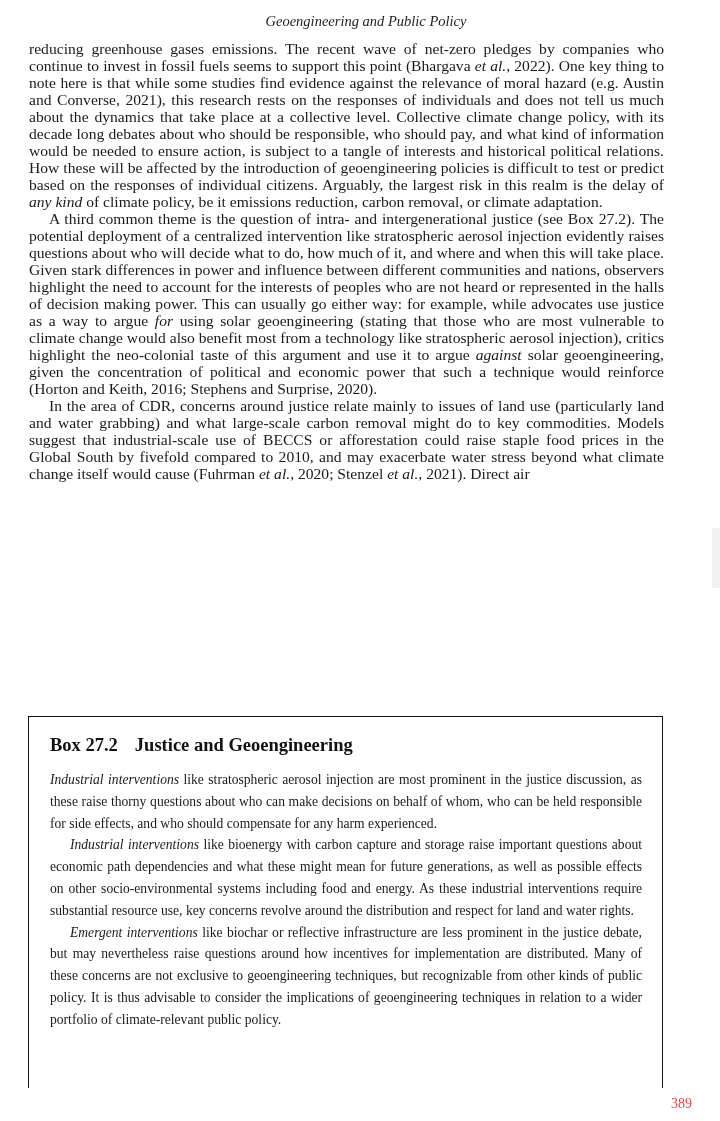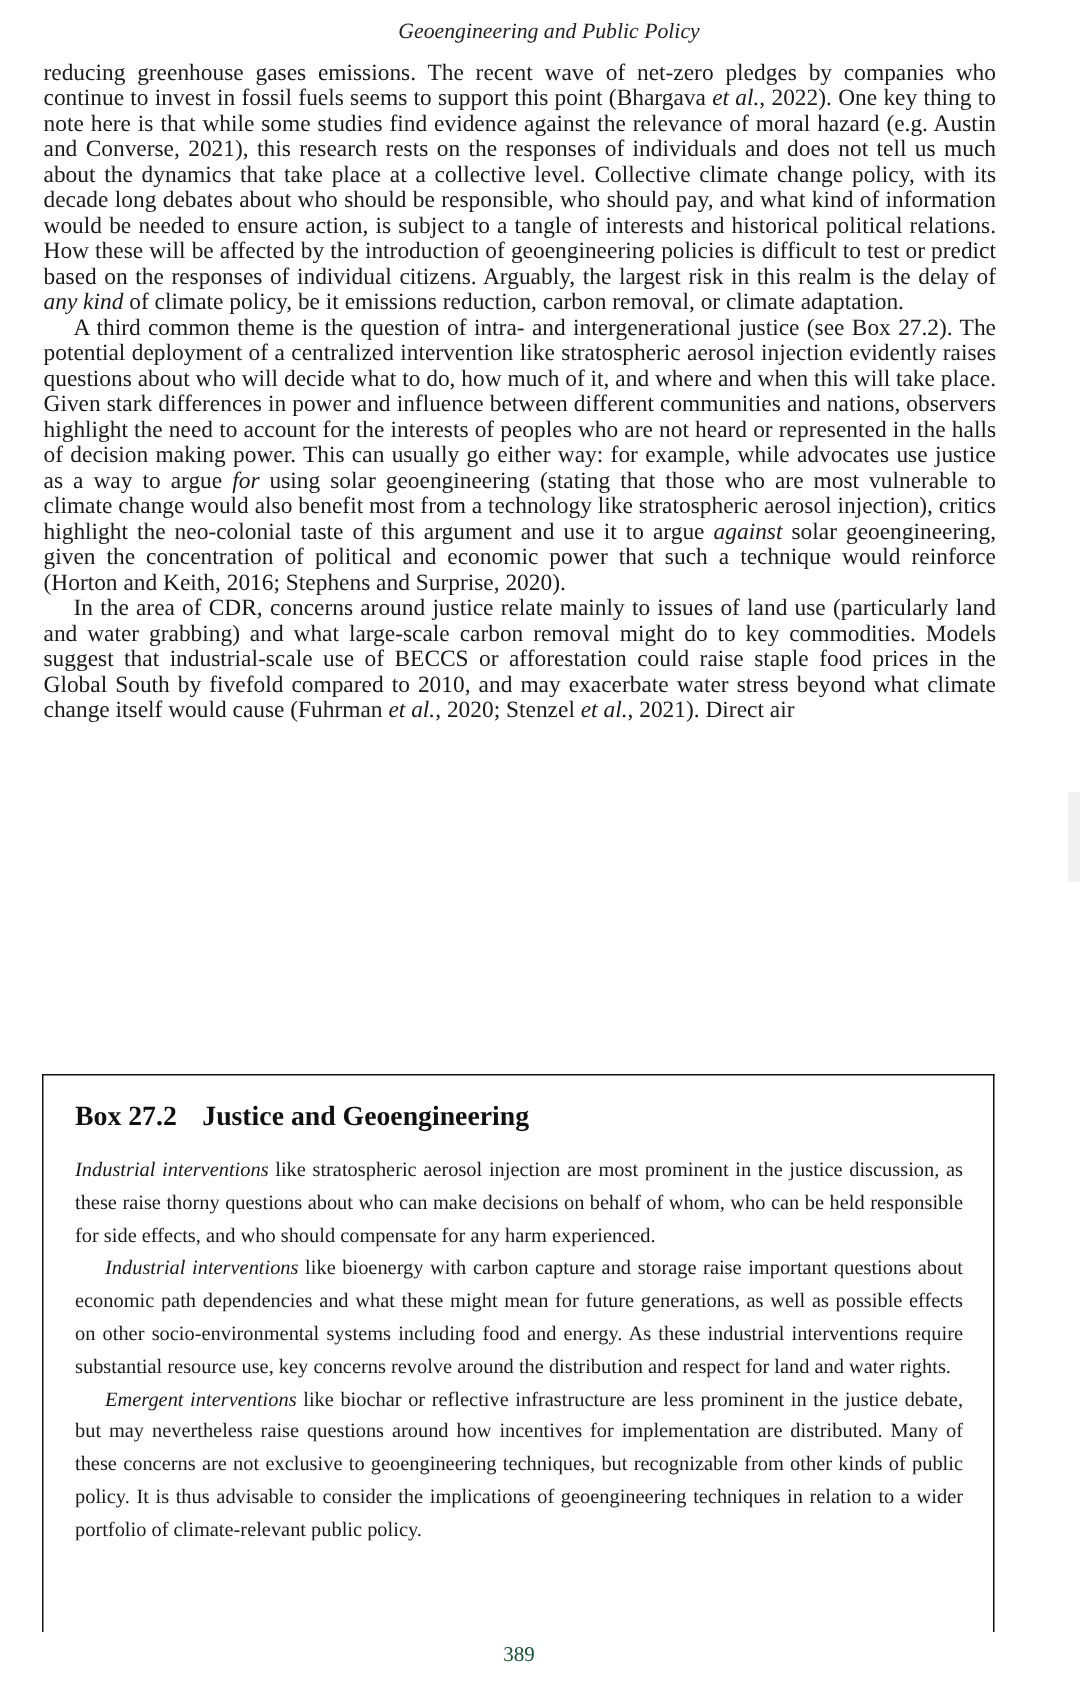--- a/index.html
+++ b/index.html
@@ -32,21 +32,21 @@
   }
   .box-title .box-num { margin-right: 17px; }
   .box-body {
     position: absolute; top: 52px; left: 21px; width: 592px;
     font-size: 13.6px; line-height: 21.8px; text-align: justify;
   }
   .box-body p { margin: 0; }
   .box-body p.indent { text-indent: 20px; }
   .page-number {
     position: absolute; top: 1096px; left: 0; width: 692px;
-    text-align: center; font-size: 14px; color: #14532d;
+    text-align: right; font-size: 14px; color: #ef4444;
   }
   .scan-smudge {
     position: absolute; left: 712px; top: 528px; width: 8px; height: 60px;
     background: #f1f1f1;
   }
 </style>
 </head>
 <body>
 
 <div class="running-head">Geoengineering and Public Policy</div>

